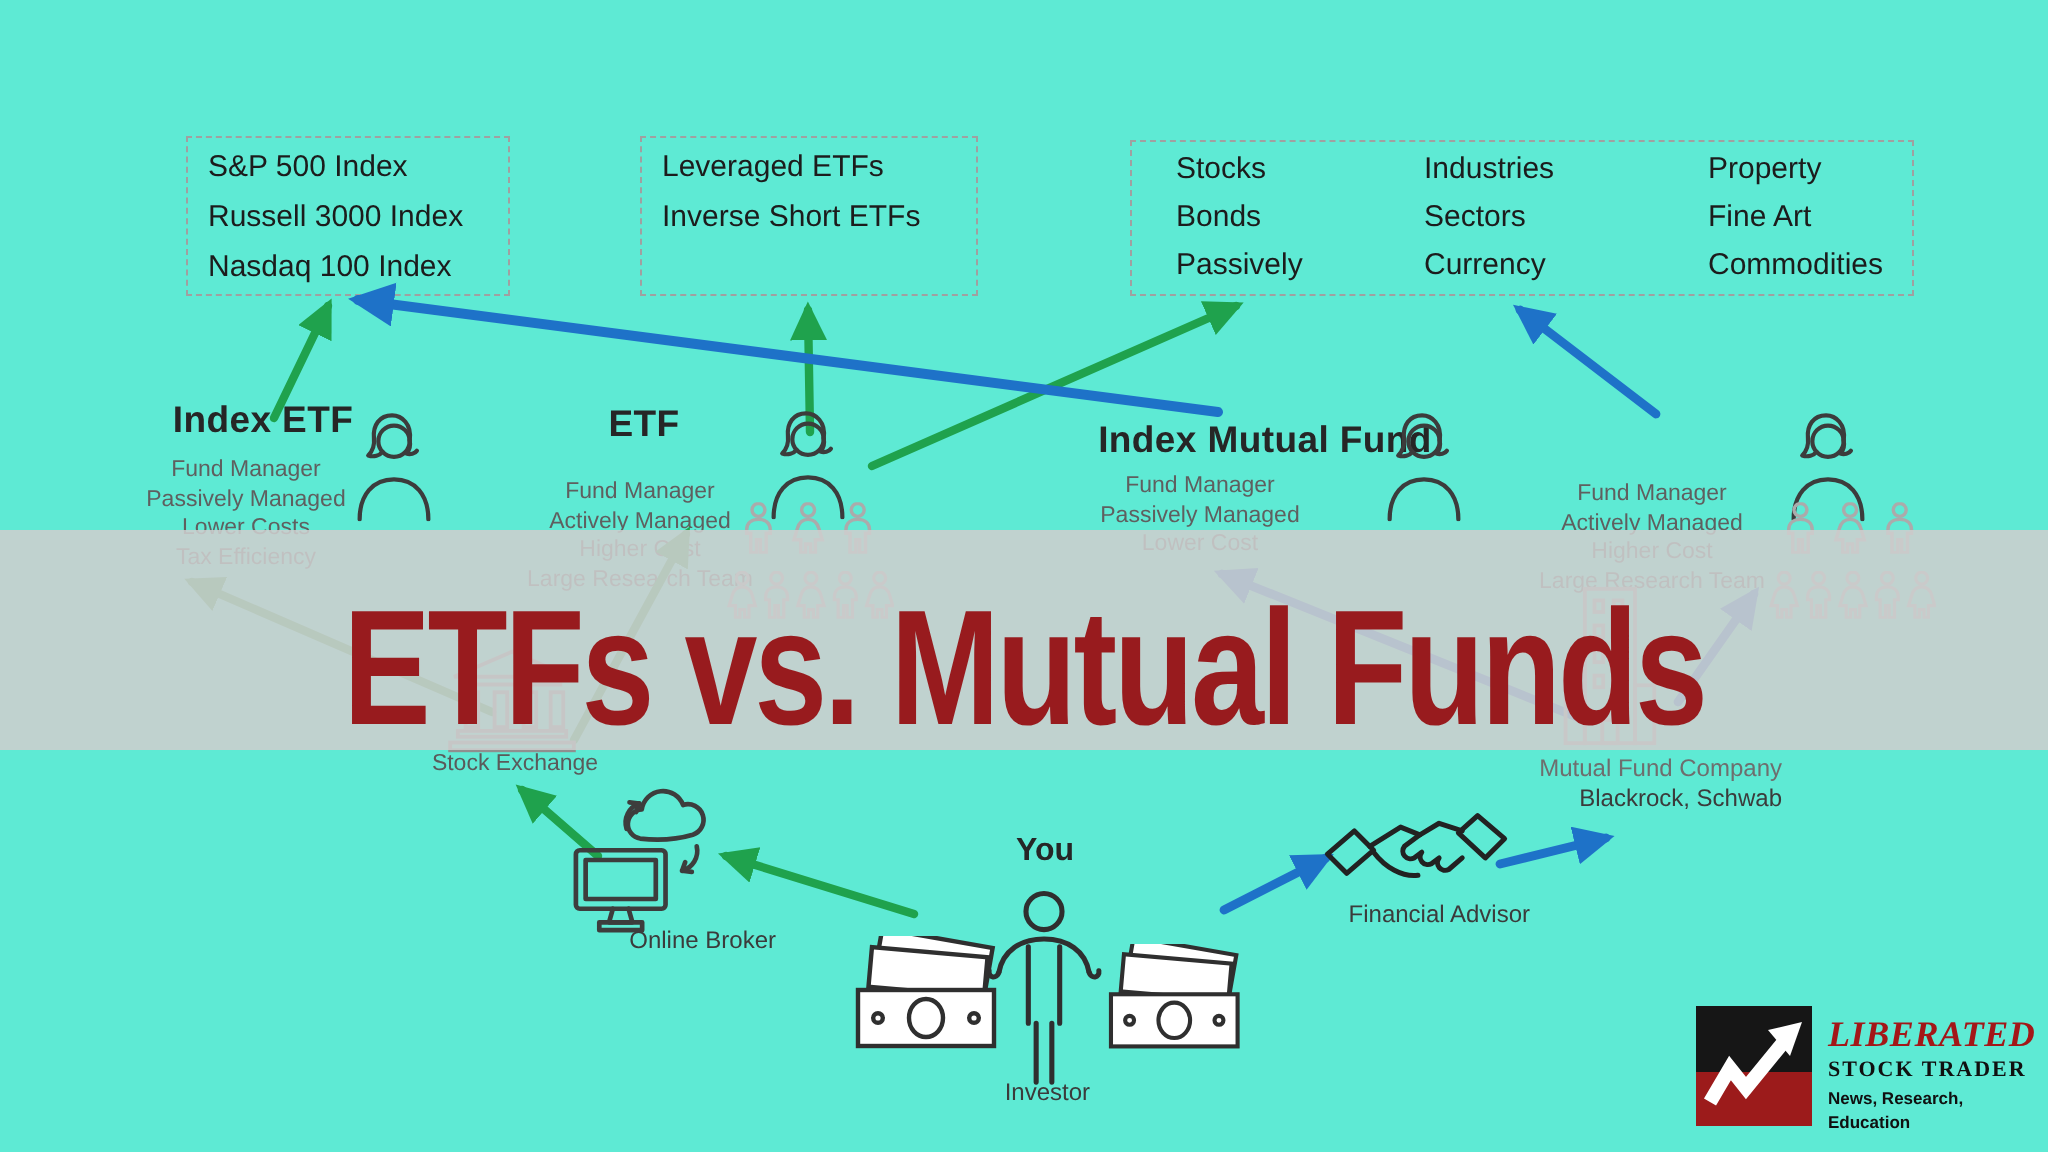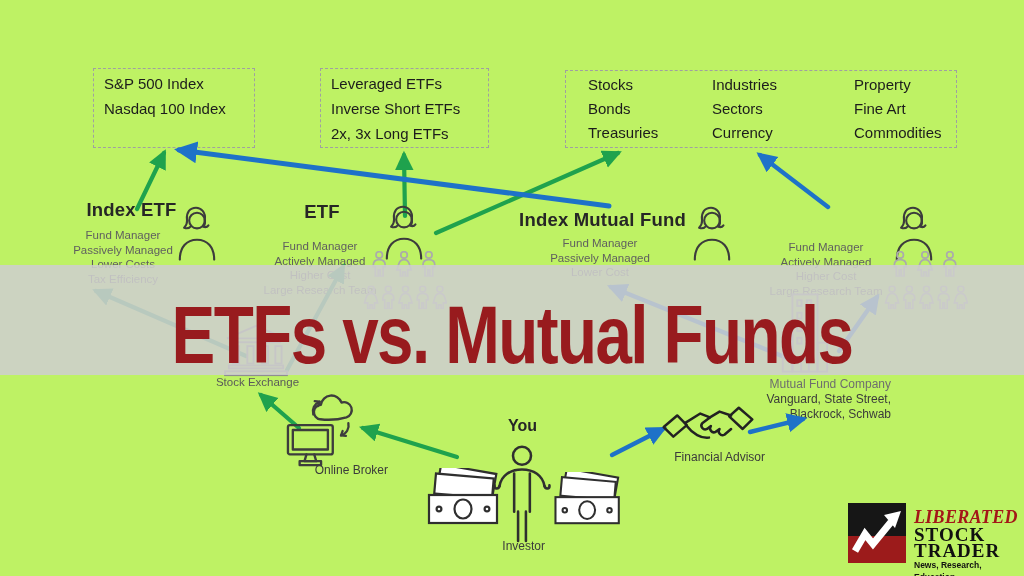--- a/index.html
+++ b/index.html
@@ -1,32 +1,32 @@
 <!DOCTYPE html>
 <html style="--arrow-green: #1fa24d; --arrow-blue: #1e72c8; --title-red: #981b1e; --banner-gray: #cecece; --logo-red: #a31718; --logo-black: #161616;"><head>
 <meta charset="utf-8">
 <style>
   html,body{margin:0;padding:0;background:#ffffff;}
-  .stage{position:relative;width:1024px;height:576px;background:#bef264;overflow:hidden;
+  .stage{position:relative;width:1024px;height:576px;background:#5eead4;overflow:hidden;
          font-family:"Liberation Sans",sans-serif;color:#1c1c1c;}
   .abs{position:absolute;}
   .dashbox{border:1.6px dashed #a0a0a0;font-size:15px;line-height:25px;color:#1c1c1c;}
   .dashbox .pad{padding:2px 0 0 10px;}
   .etitle{font-size:18.5px;font-weight:700;color:#262626;text-align:center;letter-spacing:0.2px;}
   .traits{font-size:11.5px;line-height:14.6px;color:#5f5f5f;text-align:center;}
   .small-label{font-size:12px;color:#3b3b3b;text-align:right;}
   .gray-label{font-size:11.5px;color:#5a5a5a;text-align:center;}
   .banner{left:0;top:265px;width:1024px;height:110px;background:rgba(206,206,206,0.88);z-index:4;}
   .banner-title{left:0;top:294px;width:1024px;text-align:center;font-size:82px;font-weight:700;
       line-height:1;color:var(--title-red,#981b1e);letter-spacing:-2px;transform:scaleX(0.8);z-index:5;}
   .mfco .l1{color:#6e6e6e;}
   .you-head{font-size:16px;font-weight:700;color:#262626;text-align:center;}
   .logo-l1{font-family:"Liberation Serif",serif;font-style:italic;font-weight:700;font-size:18px;
            color:var(--logo-red,#a31718);letter-spacing:0.3px;line-height:20px;}
-  .logo-l2{font-family:"Liberation Serif",serif;font-weight:700;font-size:19px;color:#101010;
+  .logo-l2{font-family:"Liberation Serif",serif;font-weight:700;font-size:11px;color:#101010;
            letter-spacing:1px;line-height:16px;}
   .logo-l3{font-weight:700;font-size:8.5px;color:#101010;line-height:12px;}
   svg{display:block;}
   .lyr{z-index:1;}
   .abv{z-index:6;padding-left:12px;}
 </style>
 </head>
 <body>
 
 <div class="stage">
@@ -52,37 +52,37 @@
           <circle cx="8" cy="3.6" r="3"></circle>
           <path d="M8,8 C10.6,8 12.2,9.4 13,12.2 L14.6,17.5 L11.4,17.5 L11.4,23.5 L9.2,23.5 L9.2,19.5 L6.8,19.5 L6.8,23.5 L4.6,23.5 L4.6,17.5 L1.4,17.5 L3,12.2 C3.8,9.4 5.4,8 8,8 Z"></path>
         </g>
       </symbol>
     </defs>
   </svg>
 
   <div class="abs dashbox" style="left:93px;top:68px;width:160px;height:78px;">
     <div class="pad">
       <div>S&amp;P 500 Index</div>
+      <div>Russell 3000 Index</div>
       <div>Nasdaq 100 Index</div>
     </div>
   </div>
 
   <div class="abs dashbox" style="left:320px;top:68px;width:167px;height:78px;">
     <div class="pad">
       <div>Leveraged ETFs</div>
       <div>Inverse Short ETFs</div>
-      <div>2x, 3x Long ETFs</div>
     </div>
   </div>
 
   <div class="abs dashbox" style="left:565px;top:70px;width:390px;height:76px;line-height:24px;">
     <div class="abs" style="left:22px;top:2px;">
       <div>Stocks</div>
       <div>Bonds</div>
-      <div>Treasuries</div>
+      <div>Passively</div>
     </div>
     <div class="abs" style="left:146px;top:2px;">
       <div>Industries</div>
       <div>Sectors</div>
       <div>Currency</div>
     </div>
     <div class="abs" style="left:288px;top:2px;">
       <div>Property</div>
       <div>Fine Art</div>
       <div>Commodities</div>
@@ -142,21 +142,21 @@
     <use href="#pm" x="8" y="0" width="18" height="27"></use>
       <use href="#pf" x="34" y="0" width="18" height="27"></use>
       <use href="#pm" x="60" y="0" width="18" height="27"></use>
     <use href="#pf" x="0" y="36" width="17" height="25"></use>
       <use href="#pm" x="18" y="36" width="17" height="25"></use>
       <use href="#pf" x="36" y="36" width="17" height="25"></use>
       <use href="#pm" x="54" y="36" width="17" height="25"></use>
       <use href="#pf" x="72" y="36" width="17" height="25"></use>
   </svg>
 
-  <div class="abs etitle" style="left:510px;top:209px;width:185px;">Index Mutual Fund</div>
+  <div class="abs etitle" style="left:540px;top:209px;width:185px;">Index Mutual Fund</div>
   <div class="abs traits" style="left:520px;top:236px;width:160px;">
     <div>Fund Manager</div>
     <div>Passively Managed</div>
     <div>Lower Cost</div>
   </div>
   <svg class="abs lyr" style="left:691px;top:205px;" width="42" height="56" viewBox="0 0 44 58">
       <use href="#woman"></use>
     </svg>
 
   <div class="abs traits" style="left:746px;top:240px;width:160px;">
@@ -204,21 +204,20 @@
         <rect x="31" y="36" width="4.5" height="6"></rect>
       <rect x="21" y="49" width="4.5" height="6"></rect>
         <rect x="31" y="49" width="4.5" height="6"></rect>
       <rect x="6" y="46" width="10" height="38"></rect>
         <rect x="42" y="54" width="10" height="30"></rect>
       <rect x="25" y="72" width="8" height="12"></rect>
     </g>
   </svg>
   <div class="abs small-label mfco" style="left:716px;top:377px;width:175px;line-height:15px;">
     <div class="l1">Mutual Fund Company</div>
-    <div>Vanguard, State Street,</div>
     <div>Blackrock, Schwab</div>
   </div>
 
   <svg class="abs lyr" style="left:285px;top:392px;" width="78" height="76" viewBox="0 0 78 78">
     <g fill="none" stroke="#3d3d3d" stroke-width="2.4" stroke-linecap="round" stroke-linejoin="round">
       <path d="M35,28 a7.5,7.5 0 0 1 0.8,-14.9 a11,11 0 0 1 21.2,-2.3 a8,8 0 0 1 5,15.2 c-8.5,2.5 -18.3,3 -27,2 Z"></path>
       <path d="M28,23 a10.5,10.5 0 0 1 6.5,-13"></path>
         <path d="M34.5,10 l-5,-0.6 M34.5,10 l-1.6,4.4"></path>
       <path d="M64,32 a10.5,10.5 0 0 1 -7.5,12.5"></path>
         <path d="M56.5,44.5 l5,0.6 M56.5,44.5 l1.6,-4.4"></path>

